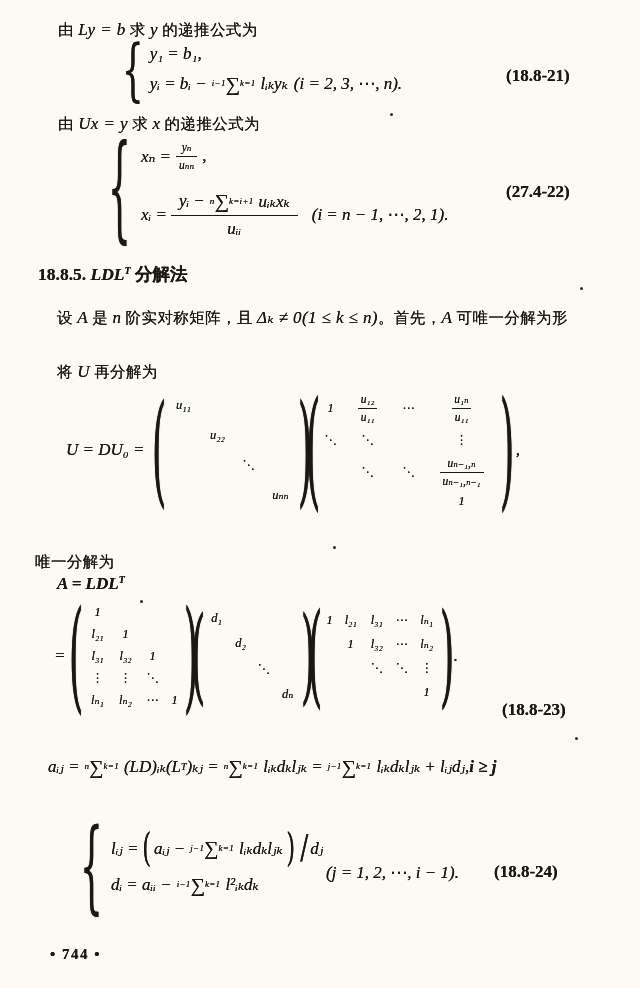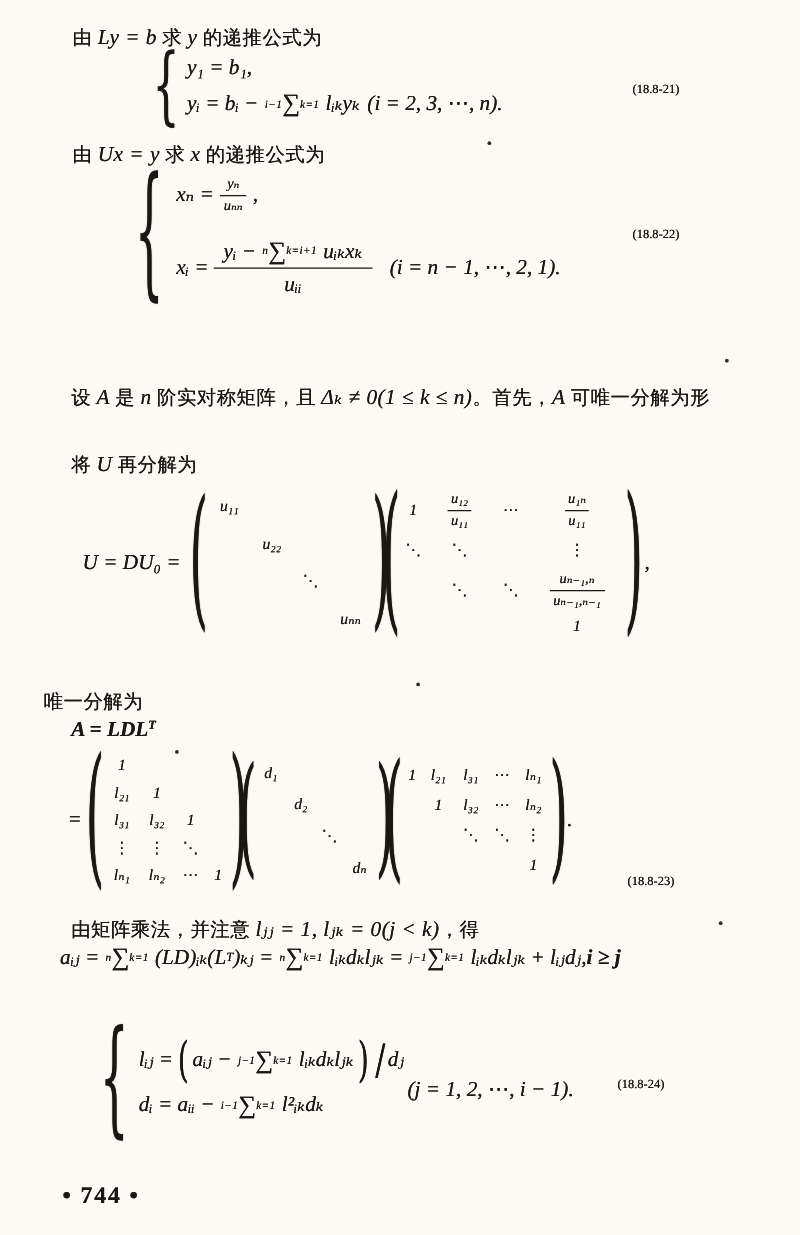--- a/index.html
+++ b/index.html
@@ -5,21 +5,21 @@
   html,body{margin:0;padding:0;background:#e8e6e0;}
   .page{position:relative;width:640px;height:988px;background:#fbfaf5;color:#1b1712;
         font-family:"Liberation Serif","DejaVu Serif","DejaVu Sans",serif;overflow:hidden;
         text-shadow:0 0 .4px currentColor;}
   .abs{position:absolute;white-space:nowrap;}
   .cn{font-size:15.5px;letter-spacing:.4px;line-height:1.7;}
   .m{font-style:italic;font-size:17px;}
   .sup{font-size:10px;vertical-align:6px;font-style:italic;}
   .row{display:flex;align-items:center;}
   .col{display:flex;flex-direction:column;}
-  .eqno{font-size:10px;}
+  .eqno{font-size:17px;font-weight:bold;}
   .sg{display:inline-flex;flex-direction:row;align-items:center;line-height:1;margin:0 5px;}
   .sg .tl,.sg .bl{font-size:9px;font-style:italic;letter-spacing:.3px;}
   .sg .sy{font-size:20px;line-height:.8;font-style:normal;}
   .fr{display:inline-flex;flex-direction:column;align-items:center;font-size:11.5px;
       font-style:italic;line-height:1.3;}
   .fr .nm{padding:0 3px 1px;}
   .fr .dn{border-top:1.3px solid currentColor;padding:1px 3px 0;}
   .brace,.pr{display:inline-block;line-height:1;vertical-align:middle;transform-origin:center;
       font-family:"DejaVu Serif",serif;font-weight:400;}
   .mg{display:grid;justify-items:center;align-items:center;font-style:italic;font-size:12.5px;}
@@ -88,22 +88,27 @@
             <span class="m">uᵢₖxₖ</span>
           </span>
           <span class="den">
               <span class="m">uᵢᵢ</span>
             </span>
         </span>
         <span class="m gap10">(i = n − 1, ⋯, 2, 1).</span>
       </div>
     </div>
   </div>
-  <div class="abs eqno" style="top:182px;left:506px">(18.8-22)</div>
-
+  <div class="abs eqno" style="top:182px;left:506px">(27.4-22)</div>
+
+  <div class="abs" style="top:262px;left:38px;font-size:17.5px;font-weight:700">
+    <span>18.8.5.</span>
+    <span class="m" style="font-size:17.5px;font-weight:700">LDL</span><span class="sup" style="font-weight:700">T</span>
+    <span> 分解法</span>
+  </div>
 
   <div class="abs cn" style="top:304px;left:57px">
     <span>设 </span><span class="m">A</span><span> 是 </span><span class="m">n</span><span> 阶实对称矩阵，且 </span><span class="m">Δₖ ≠ 0(1 ≤ k ≤ n)</span><span>。首先，</span><span class="m">A</span><span> 可唯一分解为形</span>
   </div>
   <div class="abs cn" style="top:358px;left:57px">
     <span>将 </span><span class="m">U</span><span> 再分解为</span>
   </div>
 
   <div class="abs mat" style="top:382px;left:66px;height:136px">
     <span class="m" style="margin-right:8px">U = DU₀ =</span>
@@ -200,23 +205,20 @@
         <span style="grid-area:3/4">⋱</span>
         <span style="grid-area:3/5">⋮</span>
         <span style="grid-area:4/5">1</span>
       </div>
       <span class="pr" style="font-size:36px;transform:scale(1.05,3.1)">)</span>
     </span>
     <span class="m">.</span>
   </div>
   <div class="abs eqno" style="top:700px;left:502px">(18.8-23)</div>
 
-  <div class="abs cn" style="top:730px;left:57px">
-    <span>由矩阵乘法，并注意 </span><span class="m">lⱼⱼ = 1, lⱼₖ = 0(j &lt; k)</span><span>，得</span>
-  </div>
 
   <div class="abs row" style="top:756px;left:48px">
     <span class="m">aᵢⱼ =</span>
     <span class="sg">
       <span class="tl">n</span>
       <span class="sy">∑</span>
       <span class="bl">k=1</span>
     </span>
     <span class="m">(LD)ᵢₖ(L</span>
       <span class="sup">T</span>
@@ -261,21 +263,21 @@
           <span class="sy">∑</span>
           <span class="bl">k=1</span>
         </span>
         <span class="m">l²ᵢₖdₖ</span>
       </div>
     </div>
   </div>
   <div class="abs m" style="top:862px;left:326px">(j = 1, 2, ⋯, i − 1).</div>
   <div class="abs eqno" style="top:862px;left:494px">(18.8-24)</div>
 
-  <div class="abs" style="top:946px;left:50px;font-weight:700;font-size:19px;letter-spacing:1.5px">• 744 •</div>
+  <div class="abs" style="top:946px;left:50px;font-weight:700;font-size:15px;letter-spacing:1.5px">• 744 •</div>
 
   <div class="speck" style="top:113px;left:390px"></div>
   <div class="speck" style="top:287px;left:580px"></div>
   <div class="speck" style="top:546px;left:333px"></div>
   <div class="speck" style="top:737px;left:575px"></div>
   <div class="speck" style="top:600px;left:140px"></div>
 
 </div>
 
 </body></html>

